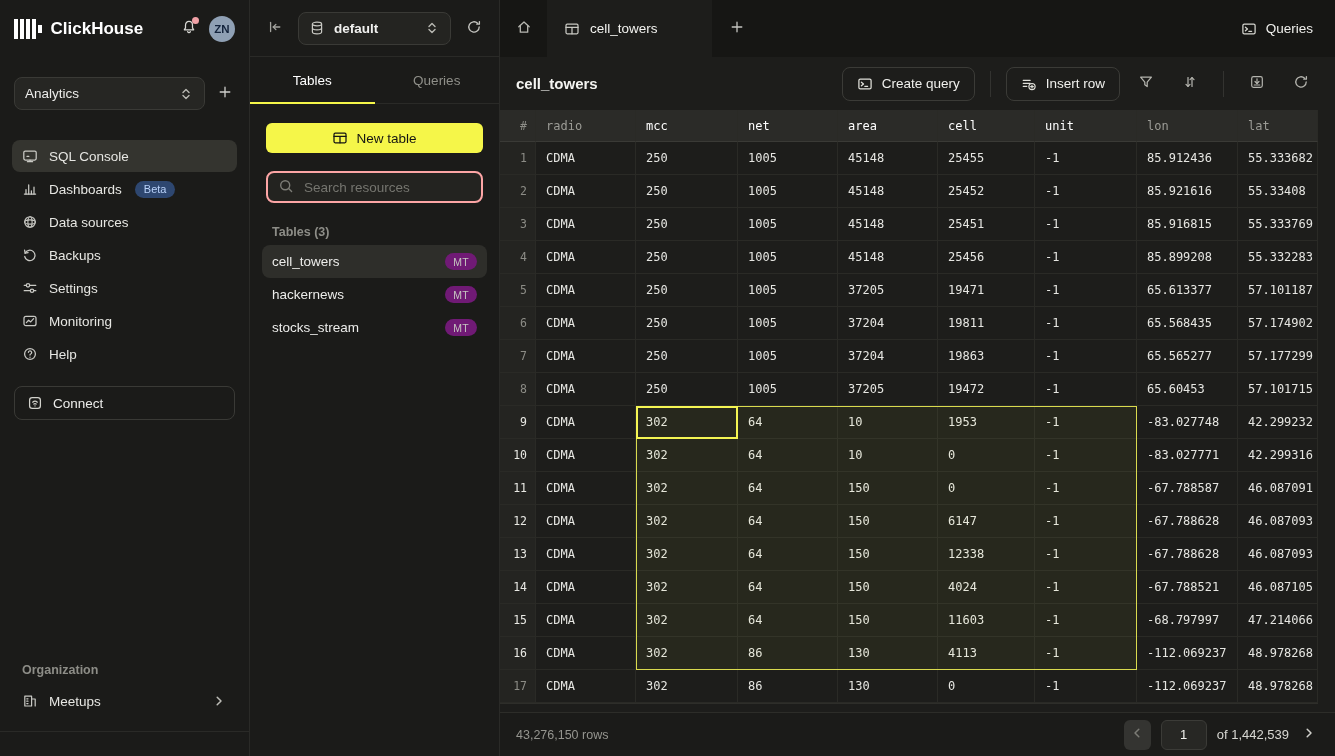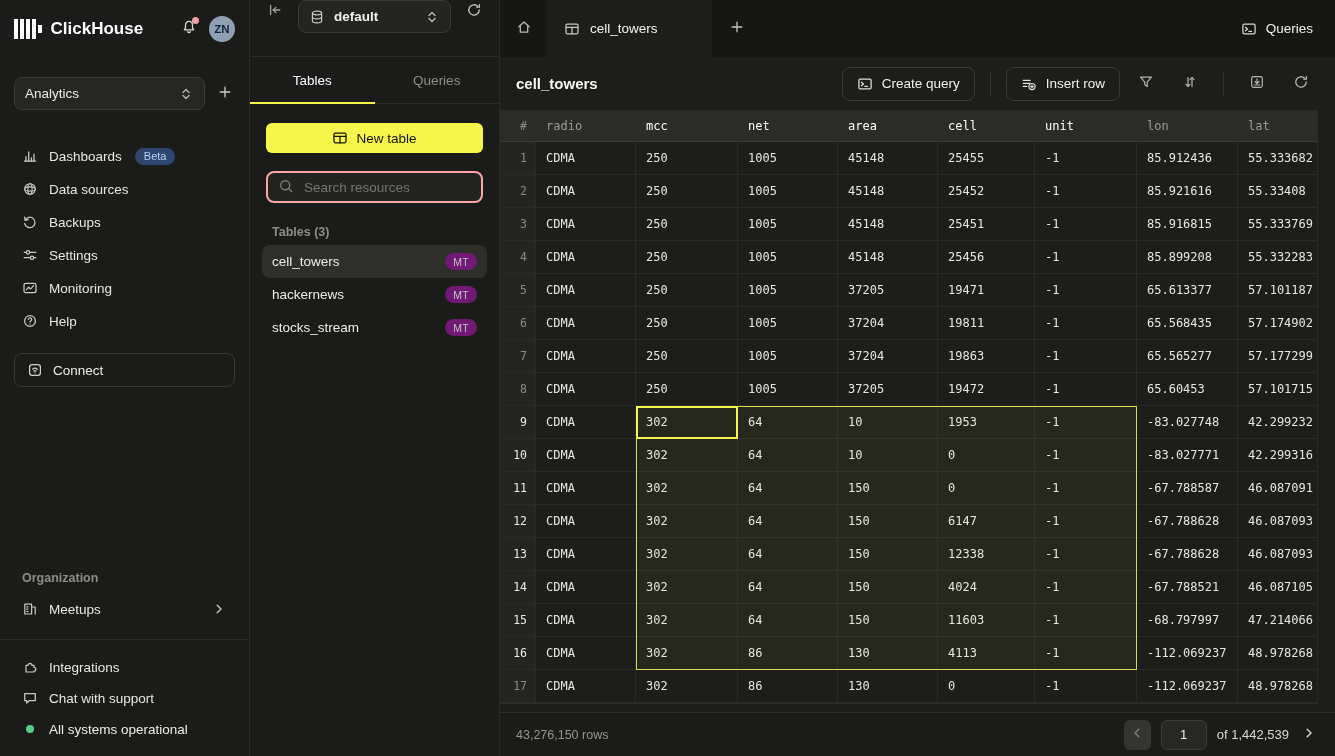--- a/index.html
+++ b/index.html
@@ -44,21 +44,21 @@
   .nav-item .chev-r { margin-left:auto; color:#bdbdb7; display:flex; }
   .sb-divider { height:1px; background:#2a2a27; margin:14px 0 12px; }
   .sb-footer { padding:0 12px; display:flex; flex-direction:column; gap:1px; }
   .sb-footer .nav-item { height:30px; }
   .status-row { display:flex; align-items:center; gap:11px; height:30px; padding:0 10px; }
   .status-dot { width:8px; height:8px; border-radius:50%; background:#54d186; margin:0 4px; }
 
   
   .explorer { width:250px; flex:0 0 250px; background:#1b1b19; border-right:1px solid #2a2a27;
               display:flex; flex-direction:column; }
-  .ex-top { height:57px; display:flex; align-items:flex-start; gap:13px; padding:0 15px; border-bottom:1px solid #2a2a27; }
+  .ex-top { height:57px; display:flex; align-items:center; gap:13px; padding:0 15px; border-bottom:1px solid #2a2a27; }
   .ex-collapse { color:#a5a5a0; display:flex; cursor:pointer; background:none; border:none; padding:2px; }
   .db-select { flex:1; height:33px; background:#242421; border:1px solid #3a3a36; border-radius:8px;
                display:flex; align-items:center; gap:9px; padding:0 10px; color:#f0f0ee; font-weight:bold; cursor:pointer; }
   .db-select .ic { color:#c9c9c3; display:flex; }
   .db-select .chev { margin-left:auto; color:#b9b9b3; display:flex; }
   .ex-refresh { color:#c5c5c0; display:flex; cursor:pointer; background:none; border:none; padding:2px; }
   .ex-tabs { display:flex; height:47px; border-bottom:1px solid #2a2a27; }
   .ex-tab { flex:1; display:flex; align-items:center; justify-content:center; color:#8f8f89; cursor:pointer; position:relative; }
   .ex-tab.active { color:#ffffff; }
   .ex-tab.active::after { content:""; position:absolute; left:0; right:0; bottom:-1px; height:2.5px; background:#f5f649; }
@@ -164,20 +164,30 @@
             </svg>
           </span>
       </div>
       <button class="plus-btn">
           <span><svg width="16" height="16" viewBox="0 0 16 16" fill="none" stroke="currentColor" stroke-width="1.3" stroke-linecap="round" stroke-linejoin="round">
               <path d="M8 3.2v9.6M3.2 8h9.6"></path>
             </svg></span>
         </button>
     </div>
     <nav class="sb-nav" id="sb-nav">
+        <div class="nav-item active">
+          <span class="ic">
+            <svg width="16" height="16" viewBox="0 0 16 16" fill="none" stroke="currentColor" stroke-width="1.25" stroke-linecap="round" stroke-linejoin="round">
+              <rect x="1.8" y="3" width="12.4" height="9" rx="1.4"></rect>
+              <path d="M8 12v1.7M5.4 13.7h5.2"></path>
+              <path d="M5 8.4h1.8"></path>
+            </svg>
+          </span>
+          <span>SQL Console</span>
+        </div>
         <div class="nav-item">
           <span class="ic">
             <svg width="16" height="16" viewBox="0 0 16 16" fill="none" stroke="currentColor" stroke-width="1.25" stroke-linecap="round" stroke-linejoin="round">
               <path d="M2.4 13h11.2"></path>
               <path d="M4 13V8.6M6.7 13V3.9M9.4 13V9.8M12 13V6.2"></path>
             </svg>
           </span>
           <span>Dashboards</span>
           <span class="badge-beta">Beta</span>
         </div>
@@ -253,42 +263,20 @@
           </span>
         <span>Meetups</span>
         <span class="chev-r">
             <svg width="16" height="16" viewBox="0 0 16 16" fill="none" stroke="currentColor" stroke-width="1.5" stroke-linecap="round" stroke-linejoin="round">
               <polyline points="6.2 4.2 10 8 6.2 11.8"></polyline>
             </svg>
           </span>
       </div>
     </div>
     <div class="sb-divider"></div>
-    <div class="sb-footer">
-      <div class="nav-item">
-        <span class="ic">
-            <svg width="16" height="16" viewBox="0 0 16 16" fill="none" stroke="currentColor" stroke-width="1.2" stroke-linecap="round" stroke-linejoin="round">
-              <path d="M4 6.3h2.1a1.9 1.9 0 1 1 3.8 0H12v2.1a1.9 1.9 0 1 1 0 3.8v.8H4Z"></path>
-            </svg>
-          </span>
-        <span>Integrations</span>
-      </div>
-      <div class="nav-item">
-        <span class="ic">
-            <svg width="16" height="16" viewBox="0 0 16 16" fill="none" stroke="currentColor" stroke-width="1.25" stroke-linecap="round" stroke-linejoin="round">
-              <path d="M2.7 3.6h10.6v6.9H7.4L4.7 13v-2.5h-2Z"></path>
-            </svg>
-          </span>
-        <span>Chat with support</span>
-      </div>
-      <div class="status-row">
-        <span class="status-dot"></span>
-        <span>All systems operational</span>
-      </div>
-    </div>
   </aside>
 
   <section class="explorer">
     <div class="ex-top">
       <button class="ex-collapse">
           <span><svg width="16" height="16" viewBox="0 0 16 16" fill="none" stroke="currentColor" stroke-width="1.3" stroke-linecap="round" stroke-linejoin="round">
               <path d="M3.6 3.4v9.2"></path>
               <path d="M12.8 8H6.2"></path>
               <polyline points="8.9 5.4 6.3 8 8.9 10.6"></polyline>
             </svg></span>

